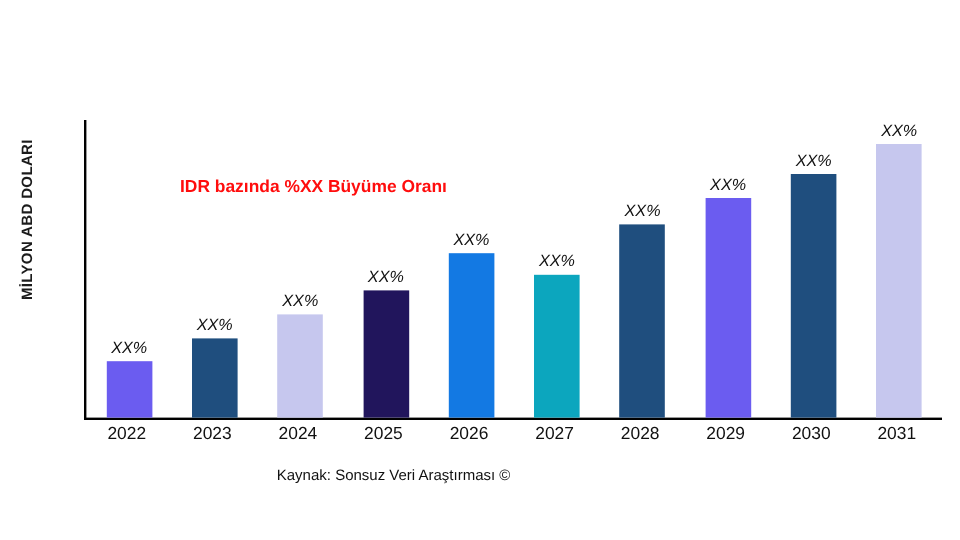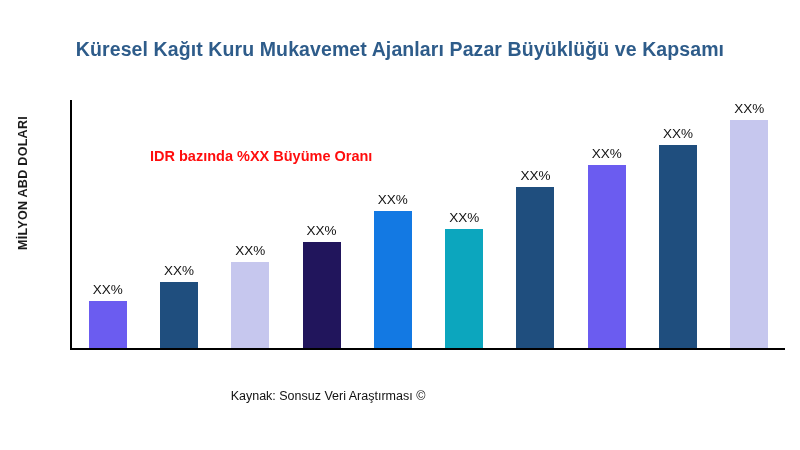--- a/index.html
+++ b/index.html
@@ -82,20 +82,21 @@
     flex-direction:column;
     align-items:center;
     justify-content:flex-end;
   }
   .bar-value{
     font-size:13.5px;
     color:#111;
     margin-bottom:5px;
     white-space:nowrap;
     line-height:1;
+    font-style:italic;
   }
   .bar-rect{
     width:100%;
   }
 
   
   .xticks{
     position:absolute;
     left:70px;top:354px;
     width:715px;height:26px;
@@ -117,21 +118,20 @@
     font-size:12.5px;
     color:#111;
     white-space:nowrap;
   }
 </style>
 </head>
 <body>
 
 <div id="chart-root">
 
-  <div class="chart-title">Küresel Kağıt Kuru Mukavemet Ajanları Pazar Büyüklüğü ve Kapsamı</div>
 
   <div class="ylabel">
     <span>MİLYON ABD DOLARI</span>
   </div>
 
   <div class="plot">
     <div class="axis-y-line"></div>
     <div class="axis-x-line"></div>
 
     <div class="annotation">IDR bazında %XX Büyüme Oranı</div>
@@ -173,16 +173,28 @@
           <div class="bar-value">XX%</div>
           <div class="bar-rect" style="height: 203px; width: 38px; background: rgb(31, 78, 126);"></div>
         </div>
         <div class="bar-slot" style="left: 641.7px; width: 71.3px;">
           <div class="bar-value">XX%</div>
           <div class="bar-rect" style="height: 228px; width: 38px; background: rgb(198, 199, 238);"></div>
         </div>
       </div>
   </div>
 
+  <div class="xticks" id="xticks-container">
+      <div class="xtick" style="left: 0px; width: 71.3px;">2022</div>
+      <div class="xtick" style="left: 71.3px; width: 71.3px;">2023</div>
+      <div class="xtick" style="left: 142.6px; width: 71.3px;">2024</div>
+      <div class="xtick" style="left: 213.9px; width: 71.3px;">2025</div>
+      <div class="xtick" style="left: 285.2px; width: 71.3px;">2026</div>
+      <div class="xtick" style="left: 356.5px; width: 71.3px;">2027</div>
+      <div class="xtick" style="left: 427.8px; width: 71.3px;">2028</div>
+      <div class="xtick" style="left: 499.1px; width: 71.3px;">2029</div>
+      <div class="xtick" style="left: 570.4px; width: 71.3px;">2030</div>
+      <div class="xtick" style="left: 641.7px; width: 71.3px;">2031</div>
+    </div>
 
   <div class="source">Kaynak: Sonsuz Veri Araştırması ©</div>
 
 </div>
 
 </body></html>

